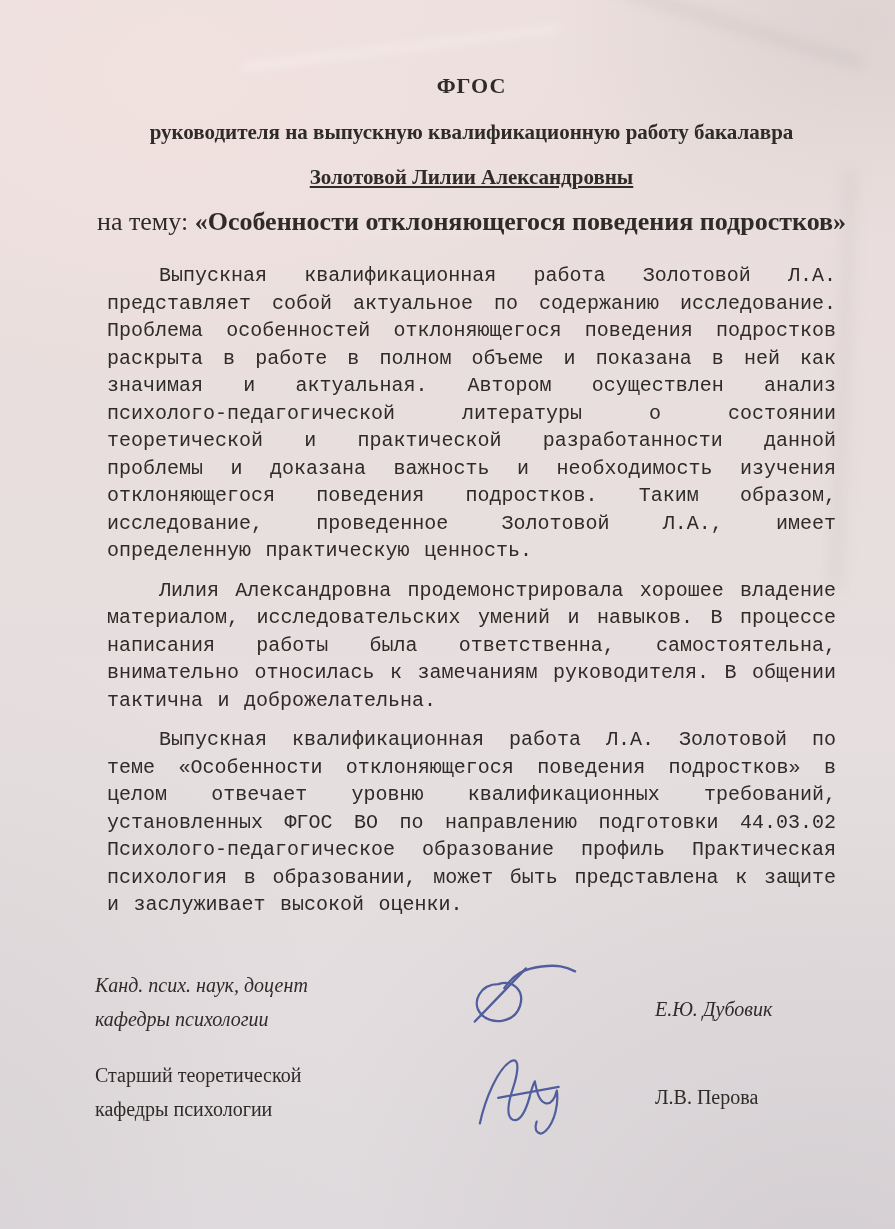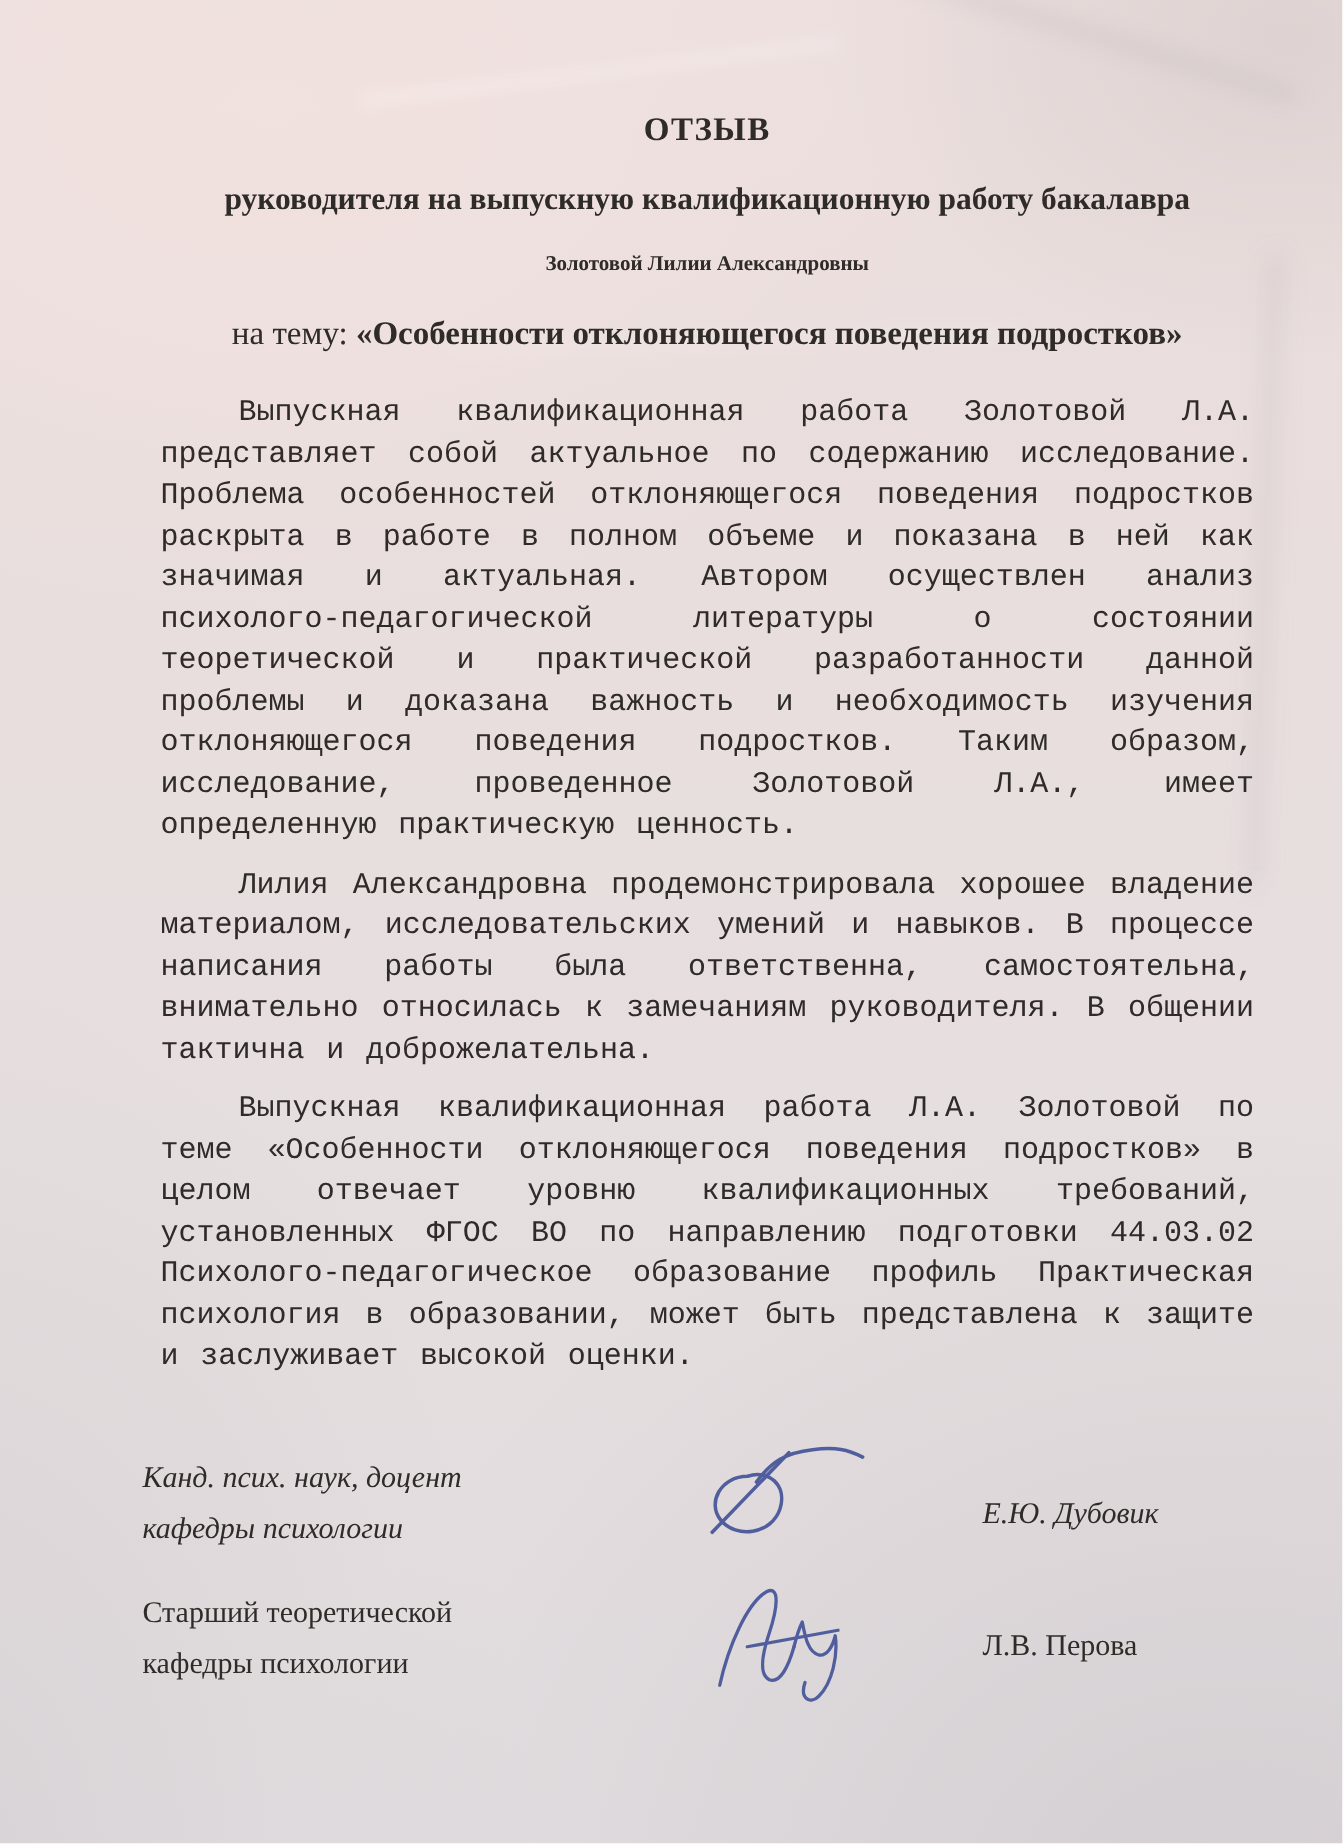--- a/index.html
+++ b/index.html
@@ -39,24 +39,24 @@
     position:absolute;left:95px;top:72px;width:753px;text-align:center;
   }
   .doc-title{
     font-size:22px;font-weight:700;letter-spacing:1px;height:28px;line-height:28px;
     margin:0 0 18px 0;
   }
   .doc-subtitle{
     font-size:21px;height:28px;line-height:28px;margin:0 0 17px 0;font-weight:700;
   }
   .doc-student{
-    font-size:14px;height:28px;line-height:28px;margin:0 0 17px 0;font-weight:700;
+    font-size:21px;height:28px;line-height:28px;margin:0 0 17px 0;font-weight:700;text-decoration:underline;
   }
   .doc-topic{
-    font-size:22px;height:28px;line-height:28px;margin:0;font-weight:400;white-space:nowrap;
+    font-size:26px;height:28px;line-height:28px;margin:0;font-weight:400;white-space:nowrap;
   }
   .doc-topic .topic-strong{font-weight:700;}
 
   .doc-body{
     position:absolute;left:95px;top:250px;width:753px;
     font-size:20px;line-height:27.5px;text-align:justify;
     word-spacing:2.5px;
   }
   .doc-body p{margin:12px;text-indent:52px;font-family:Liberation Mono, monospace;}
 
@@ -84,21 +84,21 @@
 </head>
 <body>
 
 <div class="paper"></div>
 <div class="crease crease-1"></div>
 <div class="crease crease-2"></div>
 <div class="crease crease-3"></div>
 <div class="crease crease-4"></div>
 
 <div class="doc-header">
-  <div class="doc-title">ОТЗЫВ</div>
+  <div class="doc-title">ФГОС</div>
   <div class="doc-subtitle">руководителя на выпускную квалификационную работу бакалавра</div>
   <div class="doc-student">Золотовой Лилии Александровны</div>
   <div class="doc-topic"><span>на тему: </span><span class="topic-strong">«Особенности отклоняющегося поведения подростков»</span></div>
 </div>
 
 <div class="doc-body">
   <p>Выпускная квалификационная работа Золотовой Л.А. представляет собой актуальное по содержанию исследование. Проблема особенностей отклоняющегося поведения подростков раскрыта в работе в полном объеме и показана в ней как значимая и актуальная. Автором осуществлен анализ психолого-педагогической литературы о состоянии теоретической и практической разработанности данной проблемы и доказана важность и необходимость изучения отклоняющегося поведения подростков. Таким образом, исследование, проведенное Золотовой Л.А., имеет определенную практическую ценность.</p>
   <p>Лилия Александровна продемонстрировала хорошее владение материалом, исследовательских умений и навыков. В процессе написания работы была ответственна, самостоятельна, внимательно относилась к замечаниям руководителя. В общении тактична и доброжелательна.</p>
   <p>Выпускная квалификационная работа Л.А. Золотовой по теме «Особенности отклоняющегося поведения подростков» в целом отвечает уровню квалификационных требований, установленных ФГОС ВО по направлению подготовки 44.03.02 Психолого-педагогическое образование профиль Практическая психология в образовании, может быть представлена к защите и заслуживает высокой оценки.</p>
 </div>

